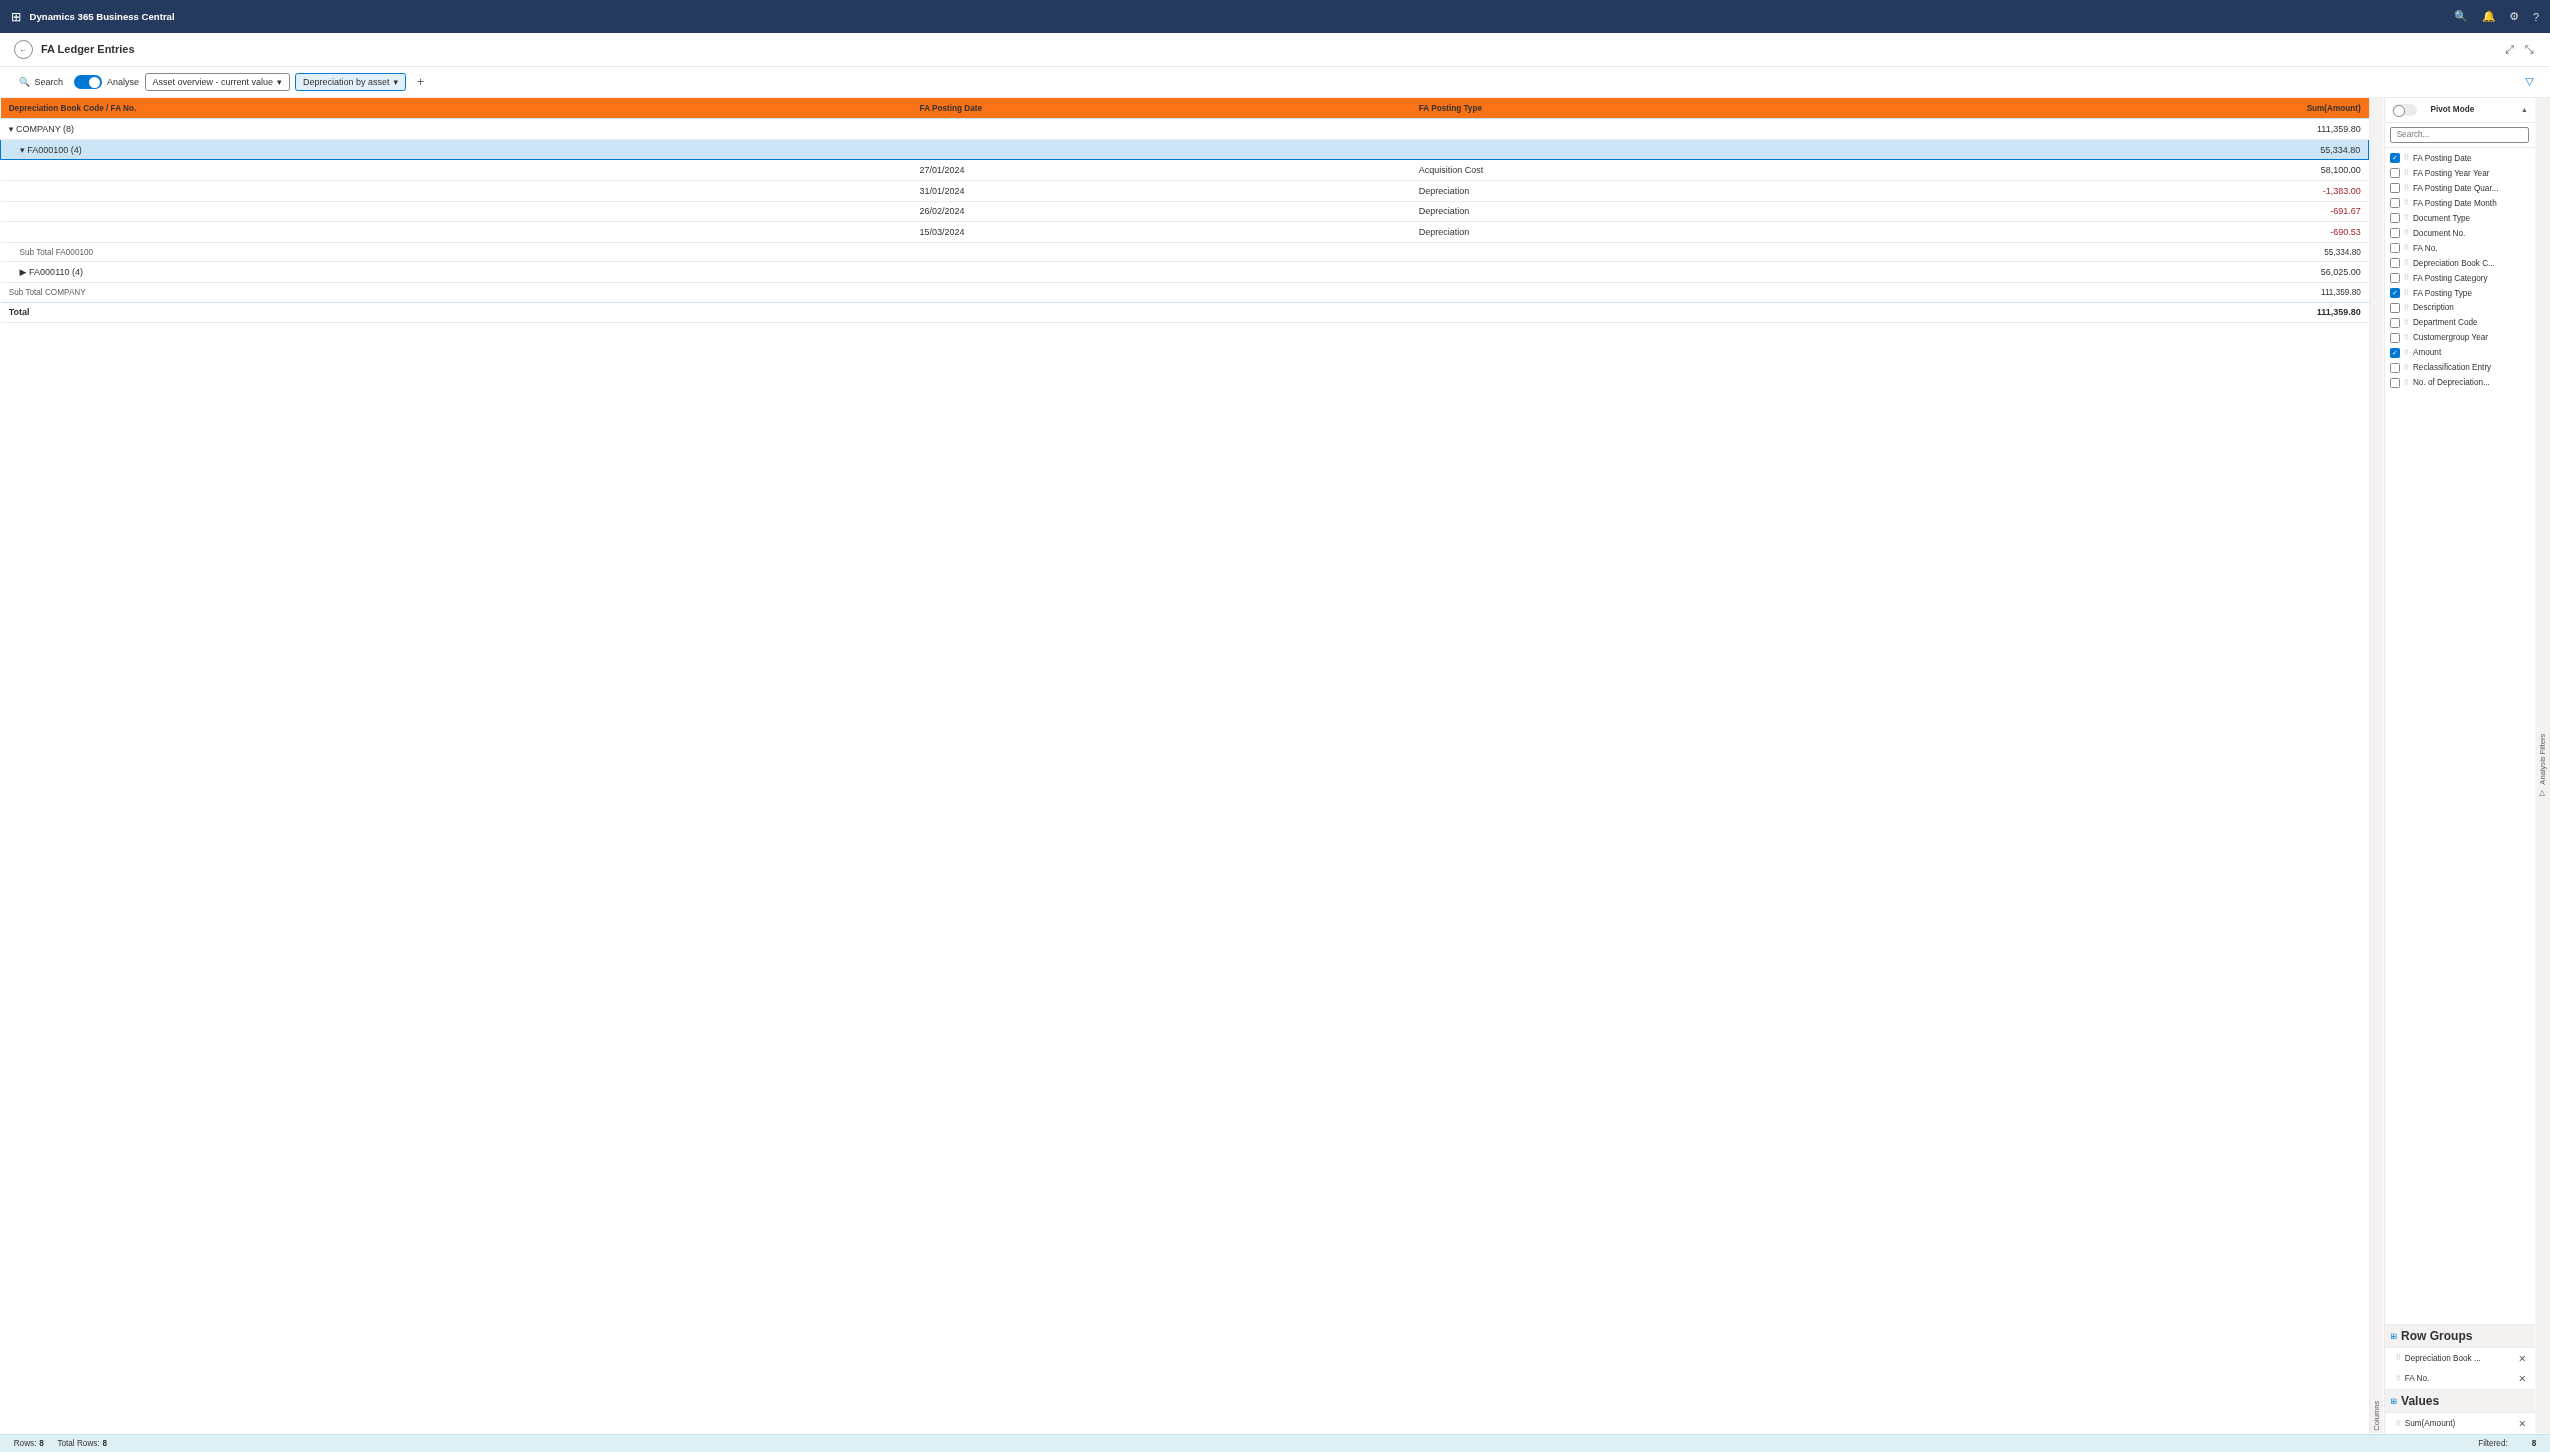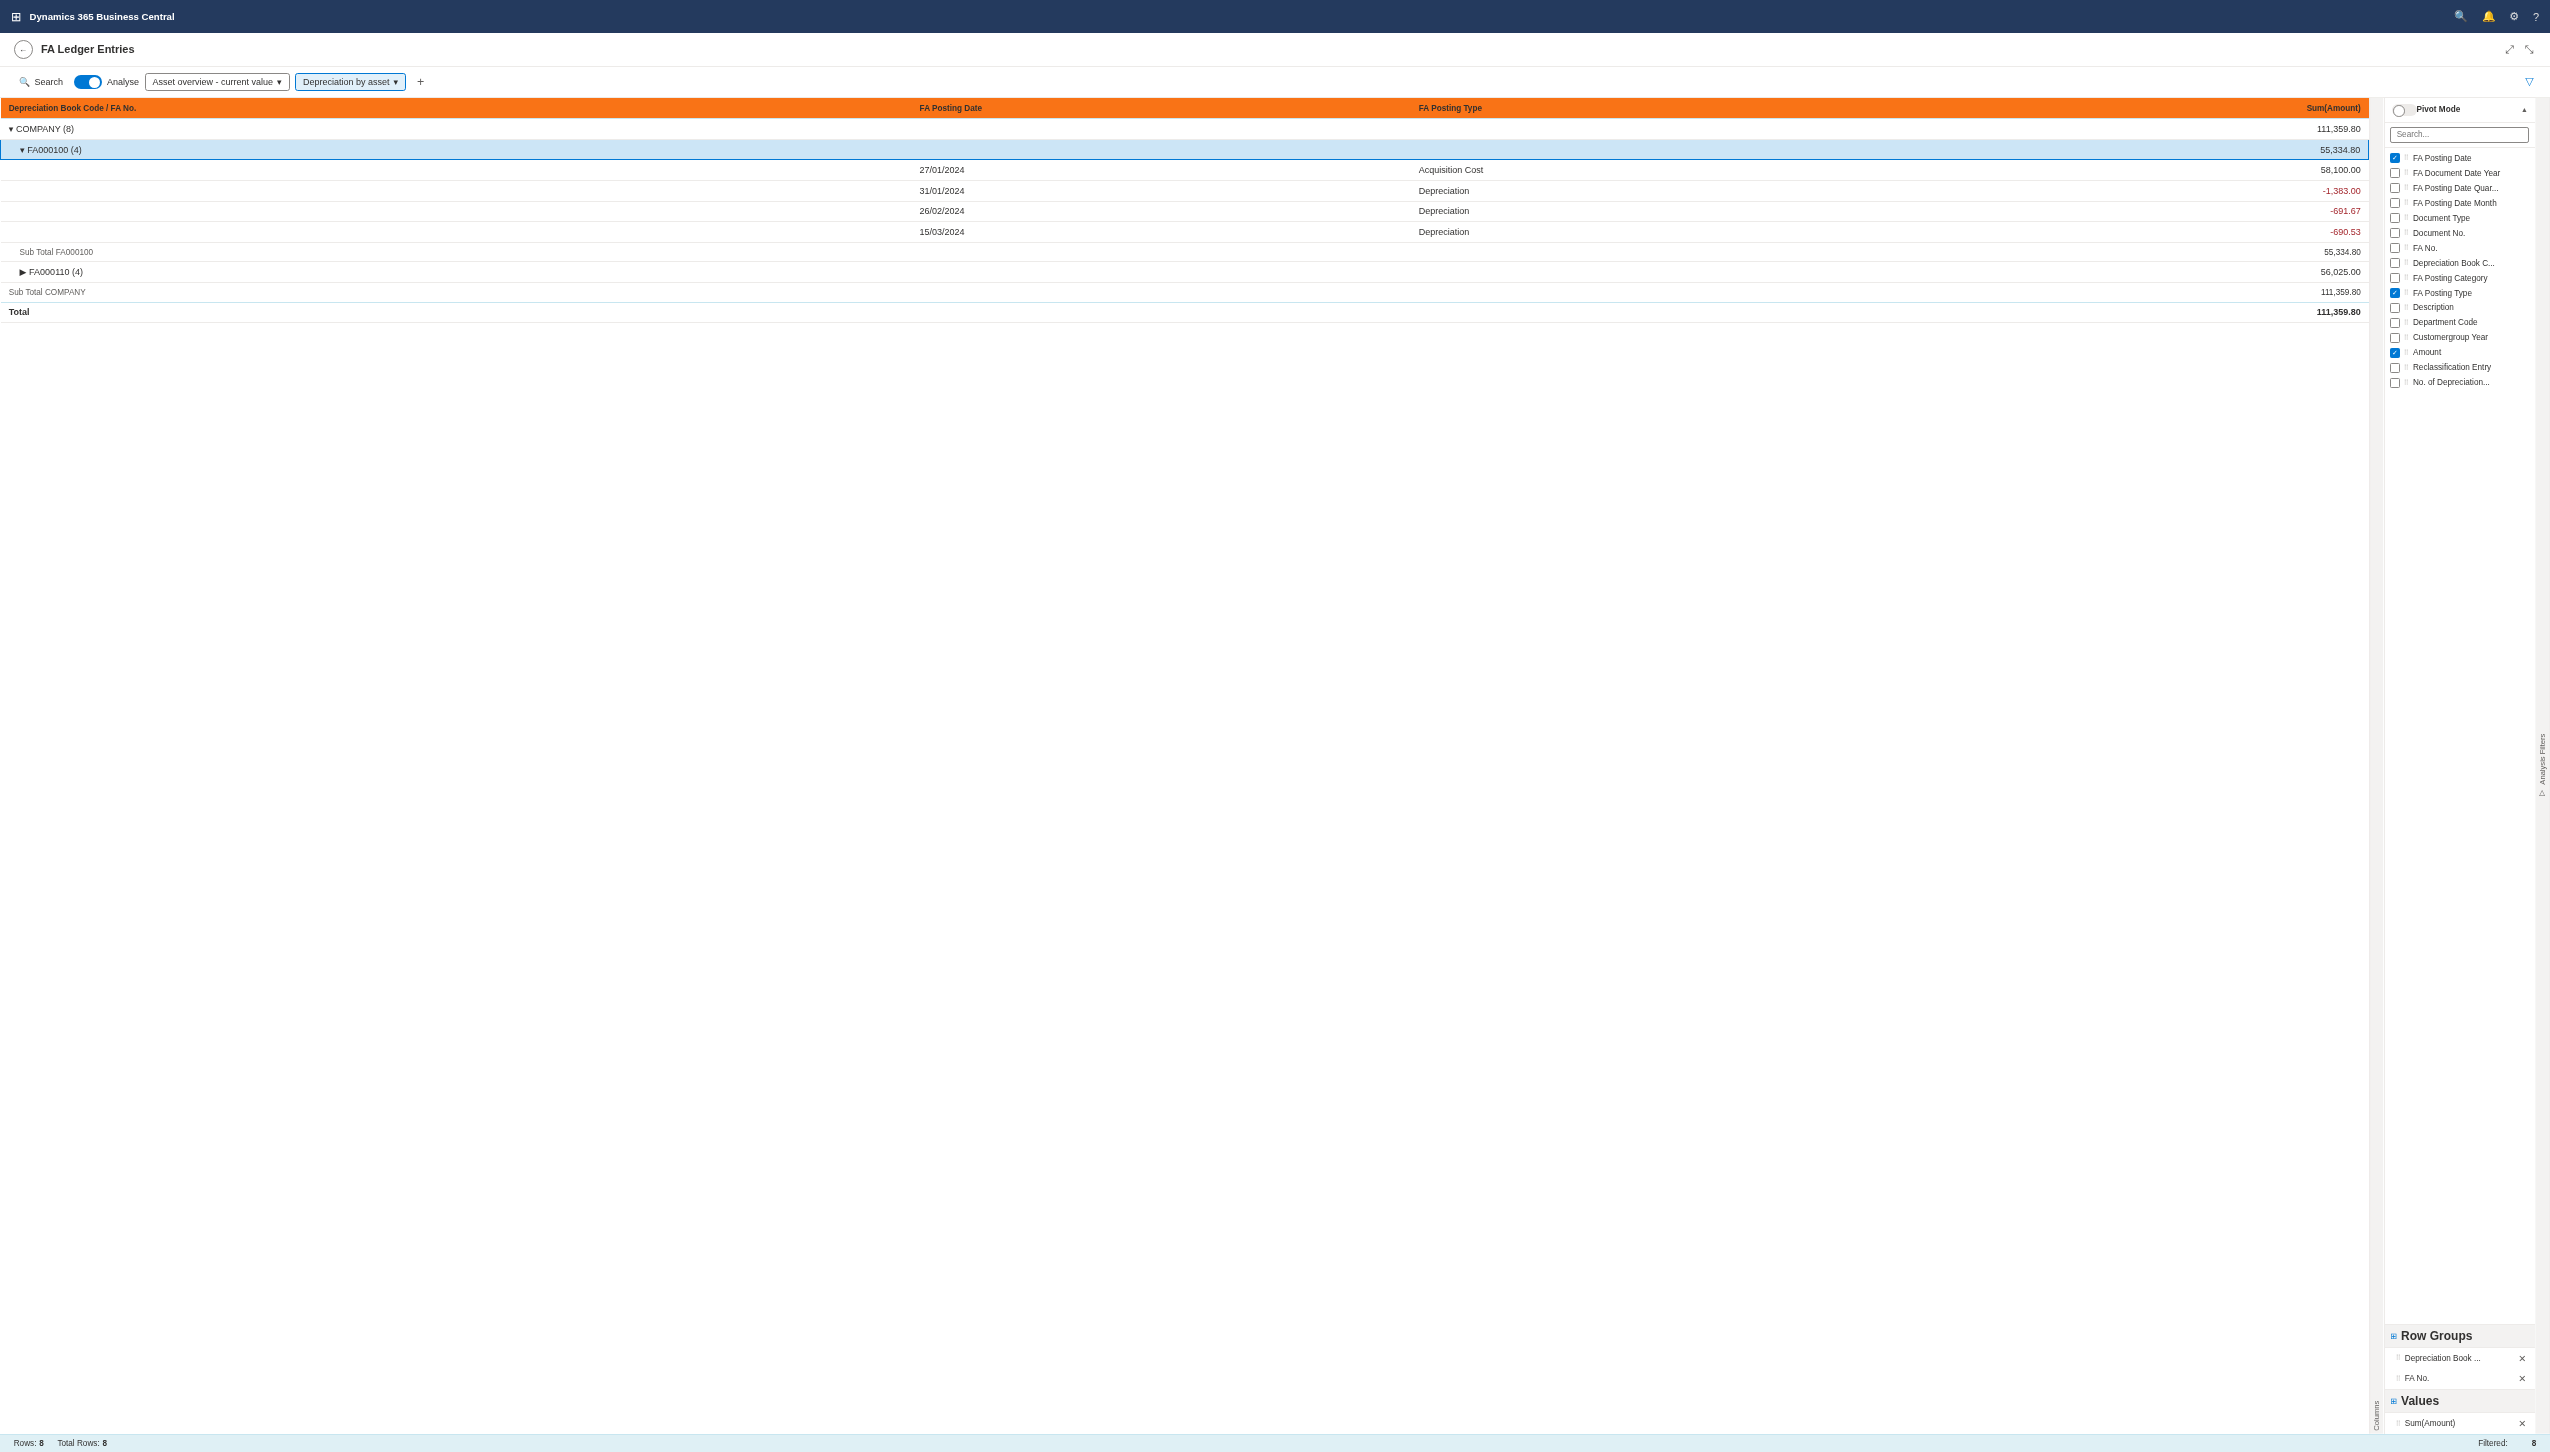--- a/index.html
+++ b/index.html
@@ -119,21 +119,21 @@
       width: 151px;
       border-left: 0.7px solid #edebe9;
       display: flex; flex-direction: column;
       background: #fff;
     }
     .pivot-header {
       display: flex; align-items: center; justify-content: space-between;
       padding: 5.5px 6.9px;
       border-bottom: 0.7px solid #edebe9;
     }
-    .pivot-toggle { display: flex; align-items: center; gap: 0; }
+    .pivot-toggle { display: flex; align-items: center; gap: 14px; }
     .pivot-toggle-switch {
       width: 25px; height: 12.4px;
       background: #edebe9; border-radius: 6.2px;
       position: relative; cursor: pointer;
     }
     .pivot-toggle-switch::after {
       content: ''; position: absolute;
       width: 9.6px; height: 9.6px;
       background: #fff; border-radius: 50%;
       top: 1.4px; left: 1.4px;
@@ -377,21 +377,21 @@
 
         <div class="fields-list" id="fields-list">
         <div class="field-item">
       <div class="field-checkbox checked">✓</div>
       <span class="drag-handle">⠿</span>
       <span class="field-name">FA Posting Date</span>
     </div>
             <div class="field-item">
       <div class="field-checkbox "></div>
       <span class="drag-handle">⠿</span>
-      <span class="field-name">FA Document Date Year</span>
+      <span class="field-name">FA Posting Year Year</span>
     </div>
             <div class="field-item">
       <div class="field-checkbox "></div>
       <span class="drag-handle">⠿</span>
       <span class="field-name">FA Posting Date Quar...</span>
     </div>
             <div class="field-item">
       <div class="field-checkbox "></div>
       <span class="drag-handle">⠿</span>
       <span class="field-name">FA Posting Date Month</span>

